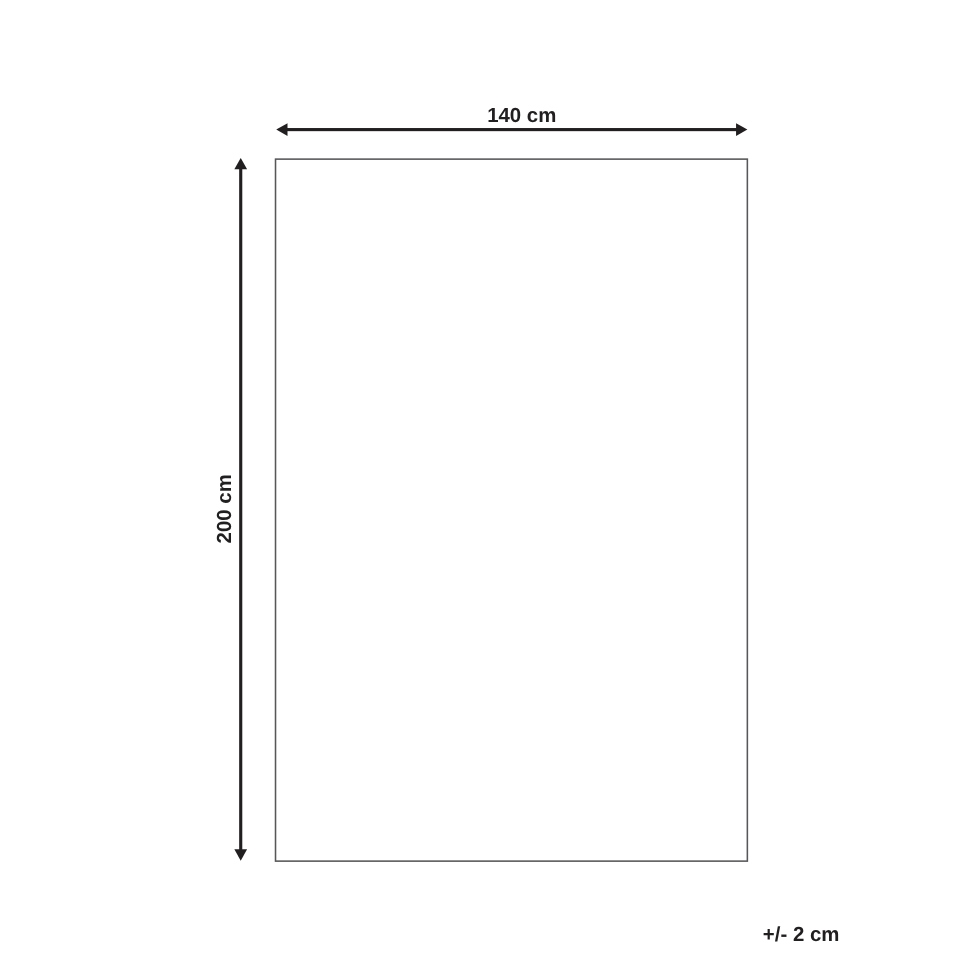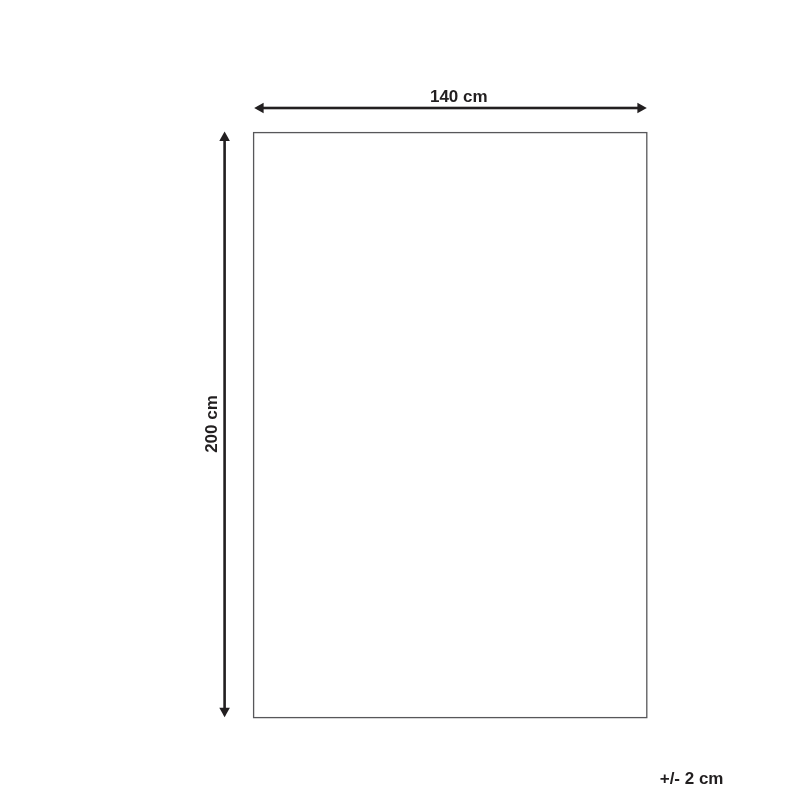--- a/index.html
+++ b/index.html
@@ -1,17 +1,17 @@
 <!DOCTYPE html>
 <html><head>
 <meta charset="utf-8">
 <title>Dimension diagram</title>
 <style>
   html,body{margin:0;padding:0;background:#ffffff;}
-  .stage{width:768px;height:800px;position:relative;background:#ffffff;overflow:hidden;margin-left:24px;}
+  .stage{width:768px;height:800px;position:relative;background:#ffffff;overflow:hidden;}
   svg{display:block;}
   text{font-family:"Liberation Sans",sans-serif;font-weight:bold;fill:#221f20;}
 </style>
 </head>
 <body>
 <div class="stage">
 <svg width="800" height="800" viewBox="0 0 800 800">
 
   <rect x="229.6" y="132.6" width="393.2" height="585" fill="none" stroke="#57575a" stroke-width="1.3"></rect>
 

